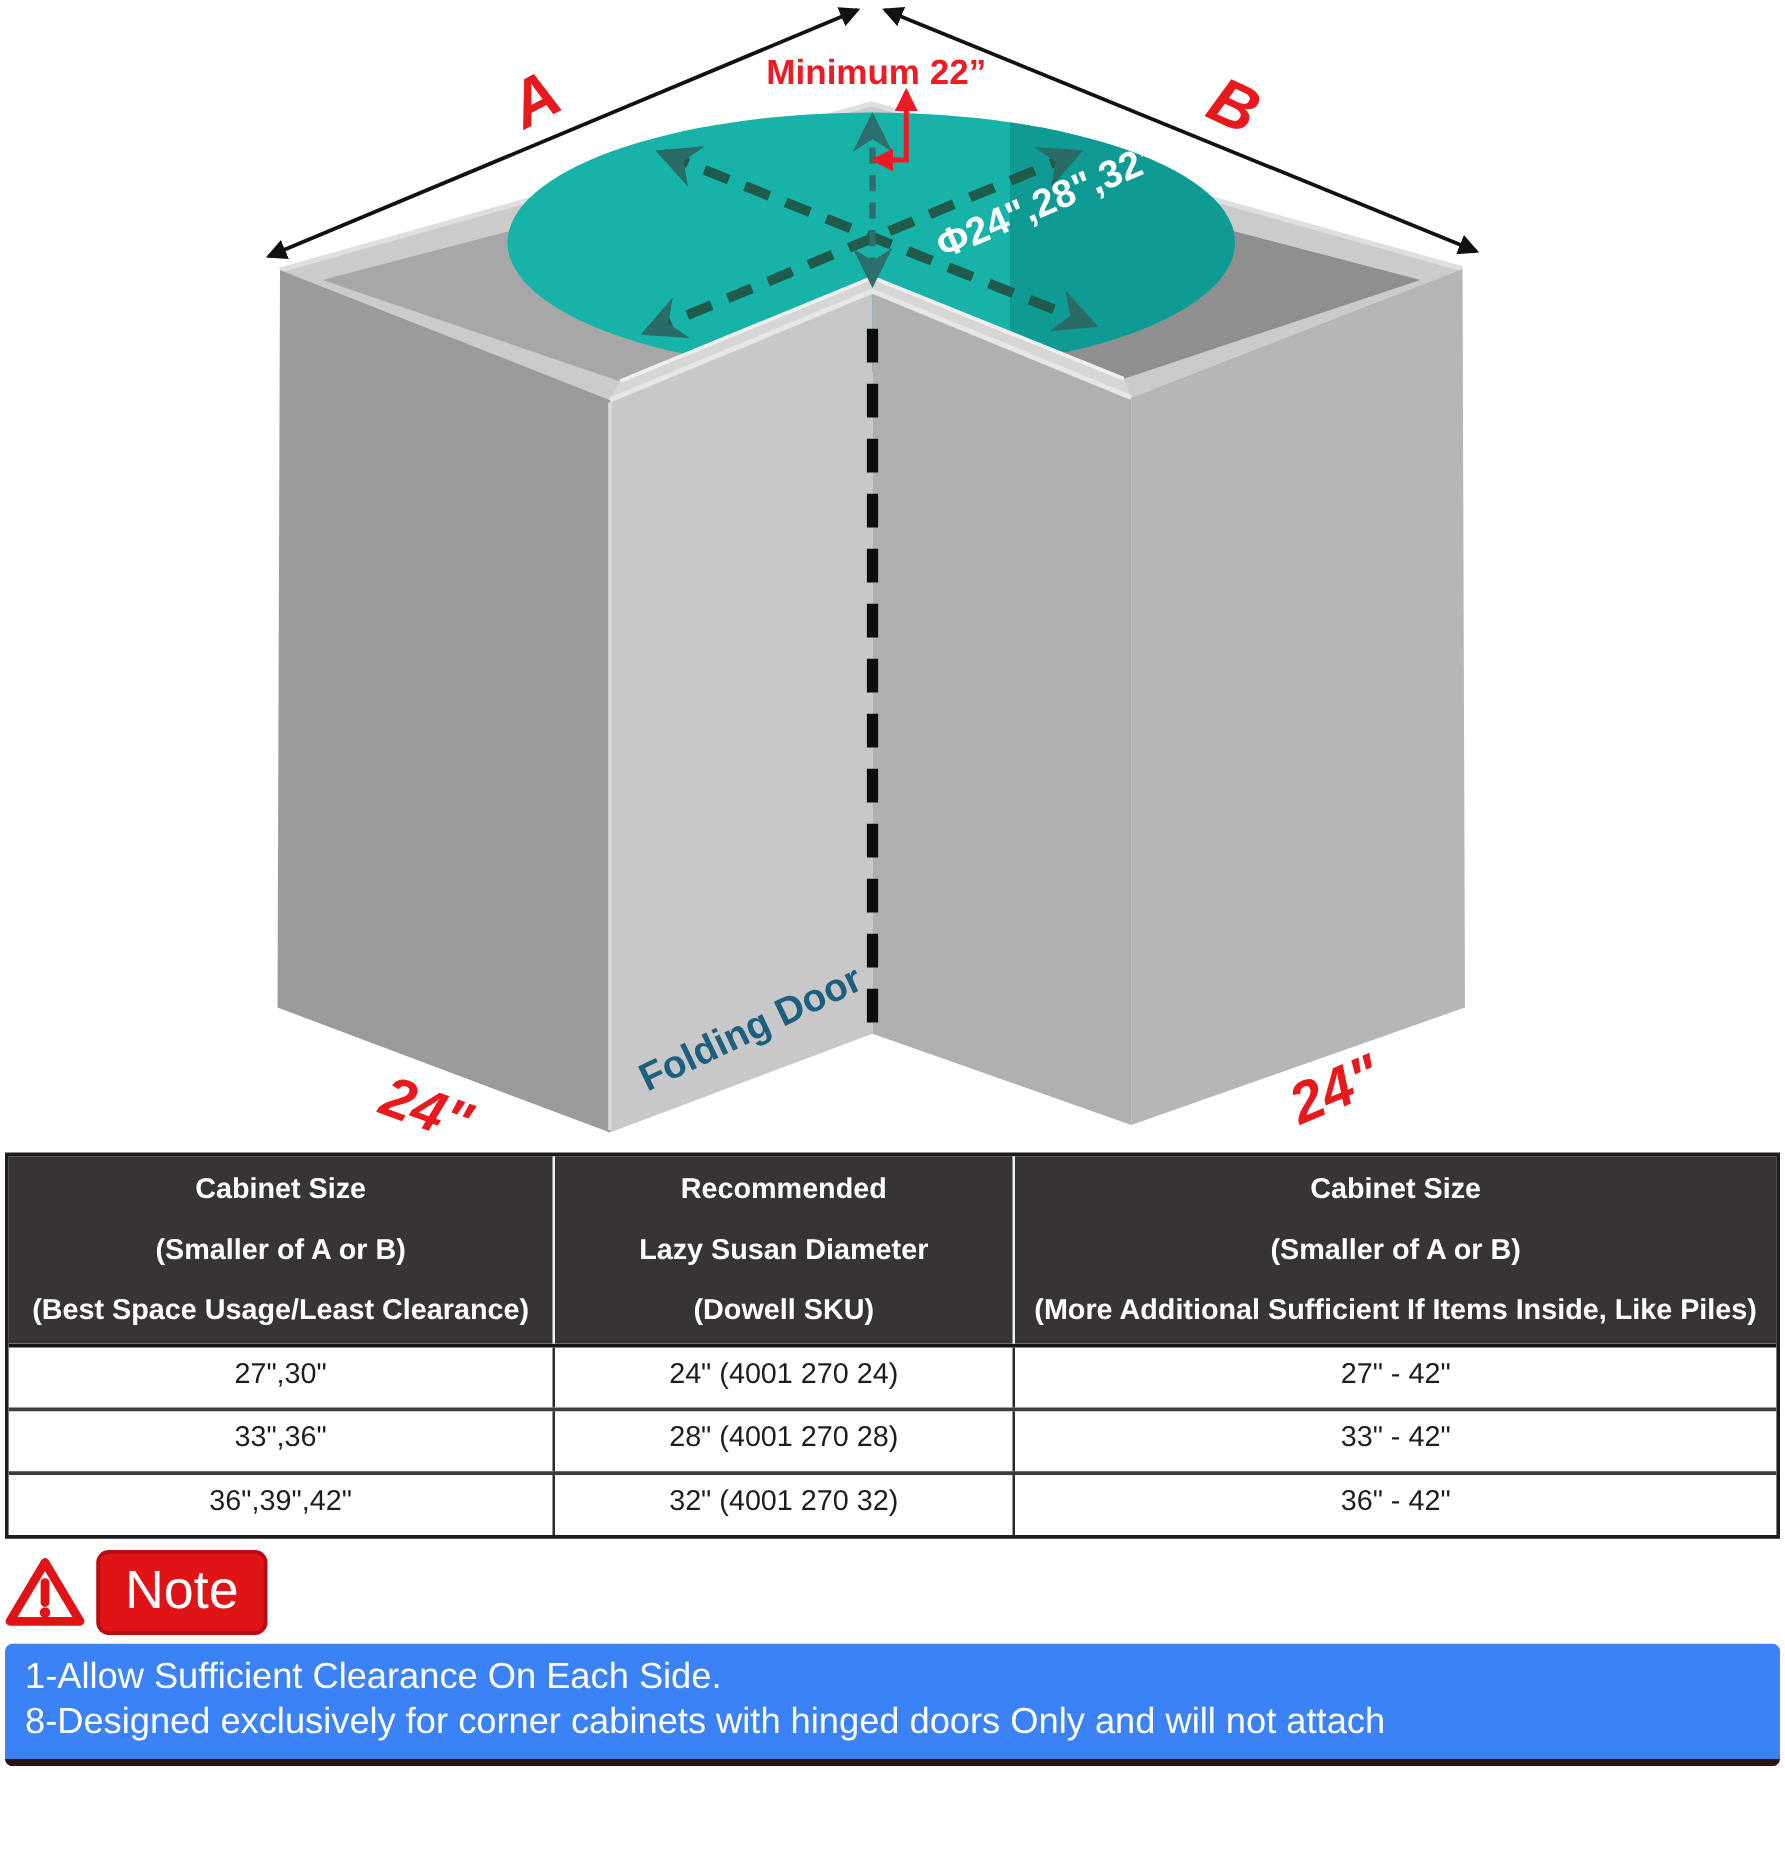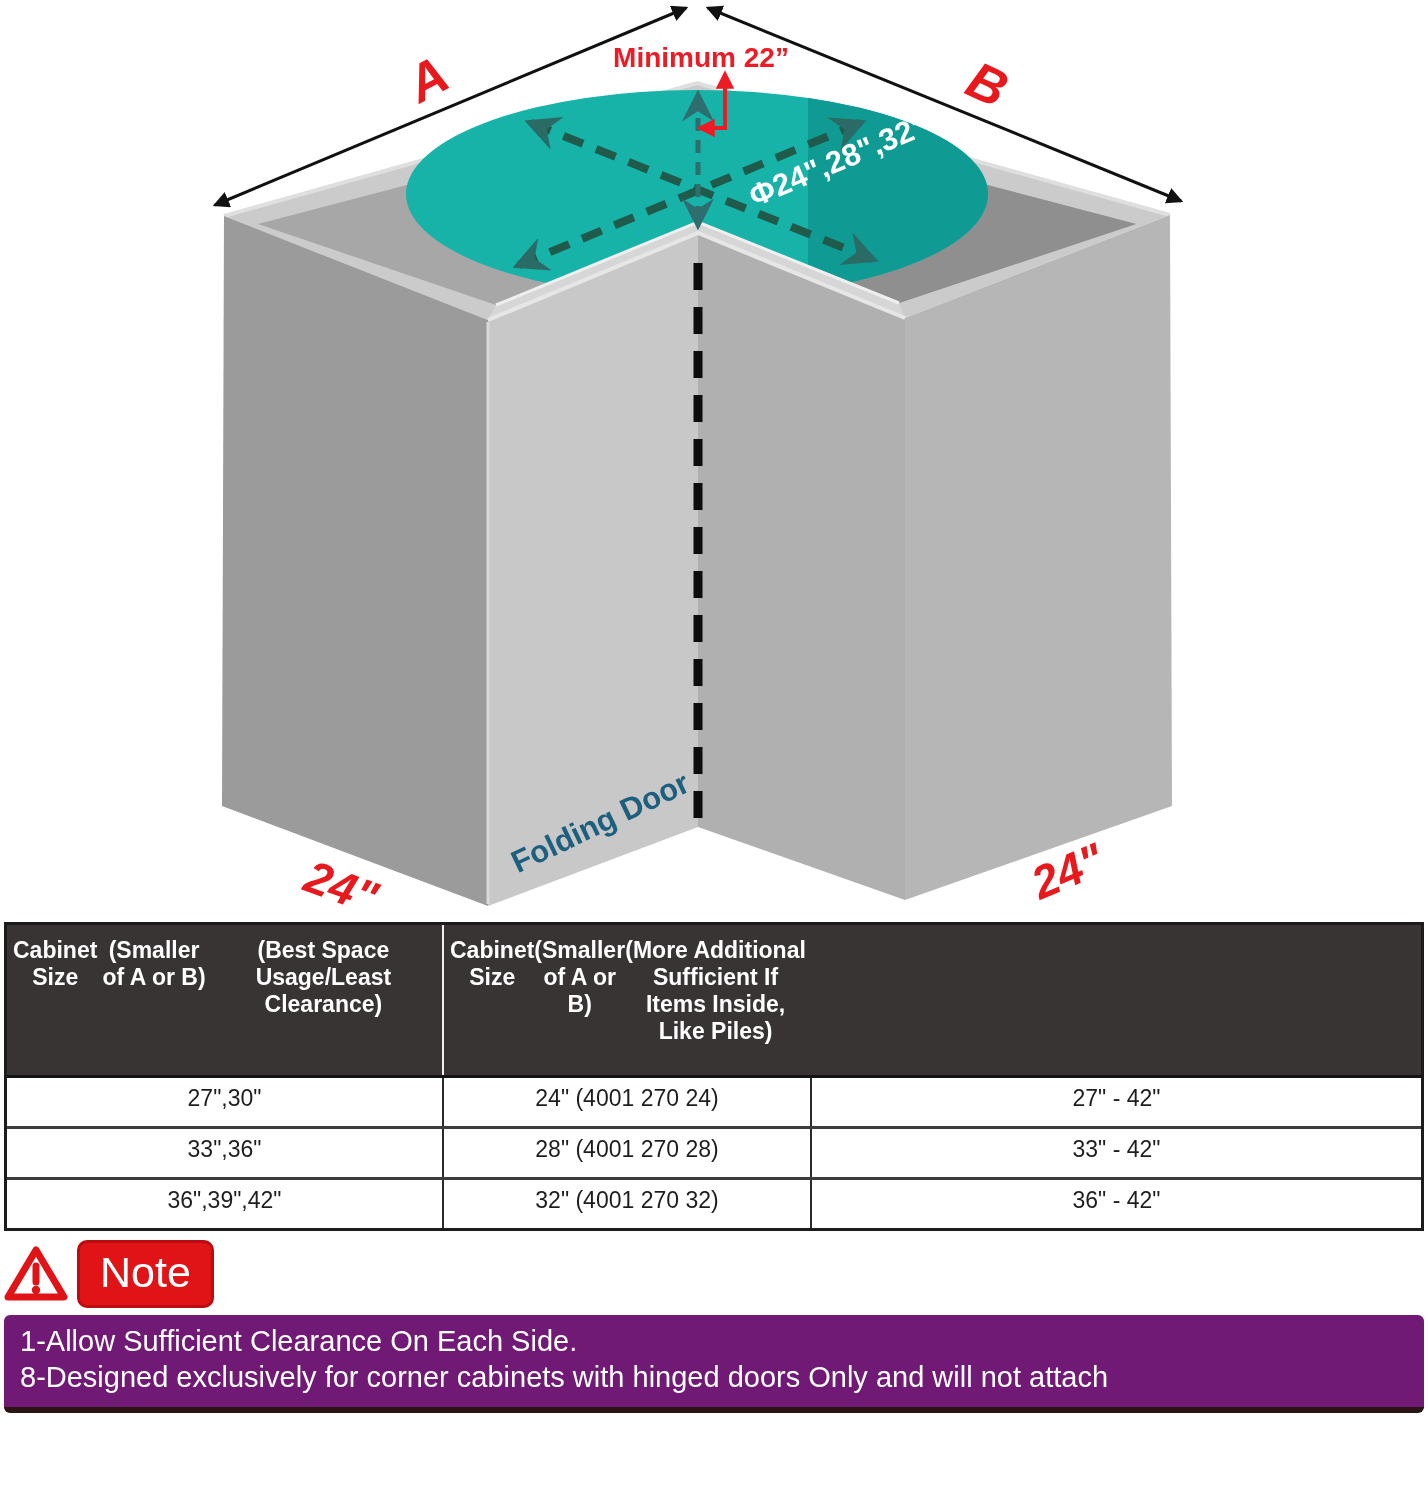--- a/index.html
+++ b/index.html
@@ -4,35 +4,35 @@
 <style>
   html,body{margin:0;padding:0;background:#fff;}
   body{width:1428px;height:1500px;position:relative;font-family:"Liberation Sans",sans-serif;overflow:hidden;}
   #diagram{position:absolute;top:0;left:0;}
   svg text{user-select:none;}
 
   
   #spec-table{position:absolute;top:922px;left:4px;width:1420px;box-sizing:border-box;
     border:3px solid #1c1c1c;}
   .thead{display:grid;grid-template-columns:437px 368px 1fr;background:#383434;height:150px;}
-  .th{color:#fff;font-weight:bold;font-size:23px;text-align:center;display:flex;flex-direction:row;
+  .th{color:#fff;font-weight:bold;font-size:23px;text-align:center;display:flex;flex-direction:column;
       justify-content:space-between;padding:12px 6px 14px 6px;box-sizing:border-box;border-right:2px solid #efefef;}
   .th:last-child{border-right:none;}
   .tbody .tr{display:grid;grid-template-columns:437px 368px 1fr;height:48px;border-top:3px solid #3c3c3c;background:#fff;}
   .tbody .tr:first-child{border-top:3px solid #141414;}
   .td{font-size:23px;color:#1d1d1d;text-align:center;padding-top:7px;box-sizing:border-box;border-right:2px solid #2a2a2a;}
   .td:last-child{border-right:none;}
 
   
   #note-head{position:absolute;top:1243px;left:3px;height:62px;display:flex;align-items:center;}
   #warn-icon{width:66px;height:58px;margin-right:8px;}
   #note-badge{background:#e01317;color:#fff;font-weight:normal;font-size:43px;line-height:1;
      padding:8px 20px 11px 20px;border-radius:10px;border:3px solid #b90d11;}
   #note-banner{position:absolute;top:1315px;left:4px;width:1420px;box-sizing:border-box;
-     background:#701a75;color:#fff;font-size:29px;line-height:36px;padding:8px 14px 12px 16px;
+     background:#3b82f6;color:#fff;font-size:29px;line-height:36px;padding:8px 14px 12px 16px;
      border-radius:6px;border-bottom:6px solid #2b1414;}
   #note-banner .nline{white-space:nowrap;}
 </style>
 </head>
 <body>
 
 <svg id="diagram" width="1428" height="920" viewBox="0 0 1428 920">
   <defs>
     <marker id="ah-black" viewBox="0 0 10 10" refX="8.5" refY="5" markerWidth="5.5" markerHeight="5.5" orient="auto-start-reverse">
       <path d="M0,0 L10,5 L0,10 z" fill="#111"></path>
@@ -103,20 +103,25 @@
 </svg>
 
 <div id="spec-table">
   <div class="thead">
     <div class="th">
       <div>Cabinet Size</div>
       <div>(Smaller of A or B)</div>
       <div>(Best Space Usage/Least Clearance)</div>
     </div>
     <div class="th">
+      <div>Recommended</div>
+      <div>Lazy Susan Diameter</div>
+      <div>(Dowell SKU)</div>
+    </div>
+    <div class="th">
       <div>Cabinet Size</div>
       <div>(Smaller of A or B)</div>
       <div>(More Additional Sufficient If Items Inside, Like Piles)</div>
     </div>
   </div>
   <div class="tbody">
     <div class="tr">
       <div class="td">27",30"</div>
       <div class="td">24" (4001 270 24)</div>
       <div class="td">27" - 42"</div>

